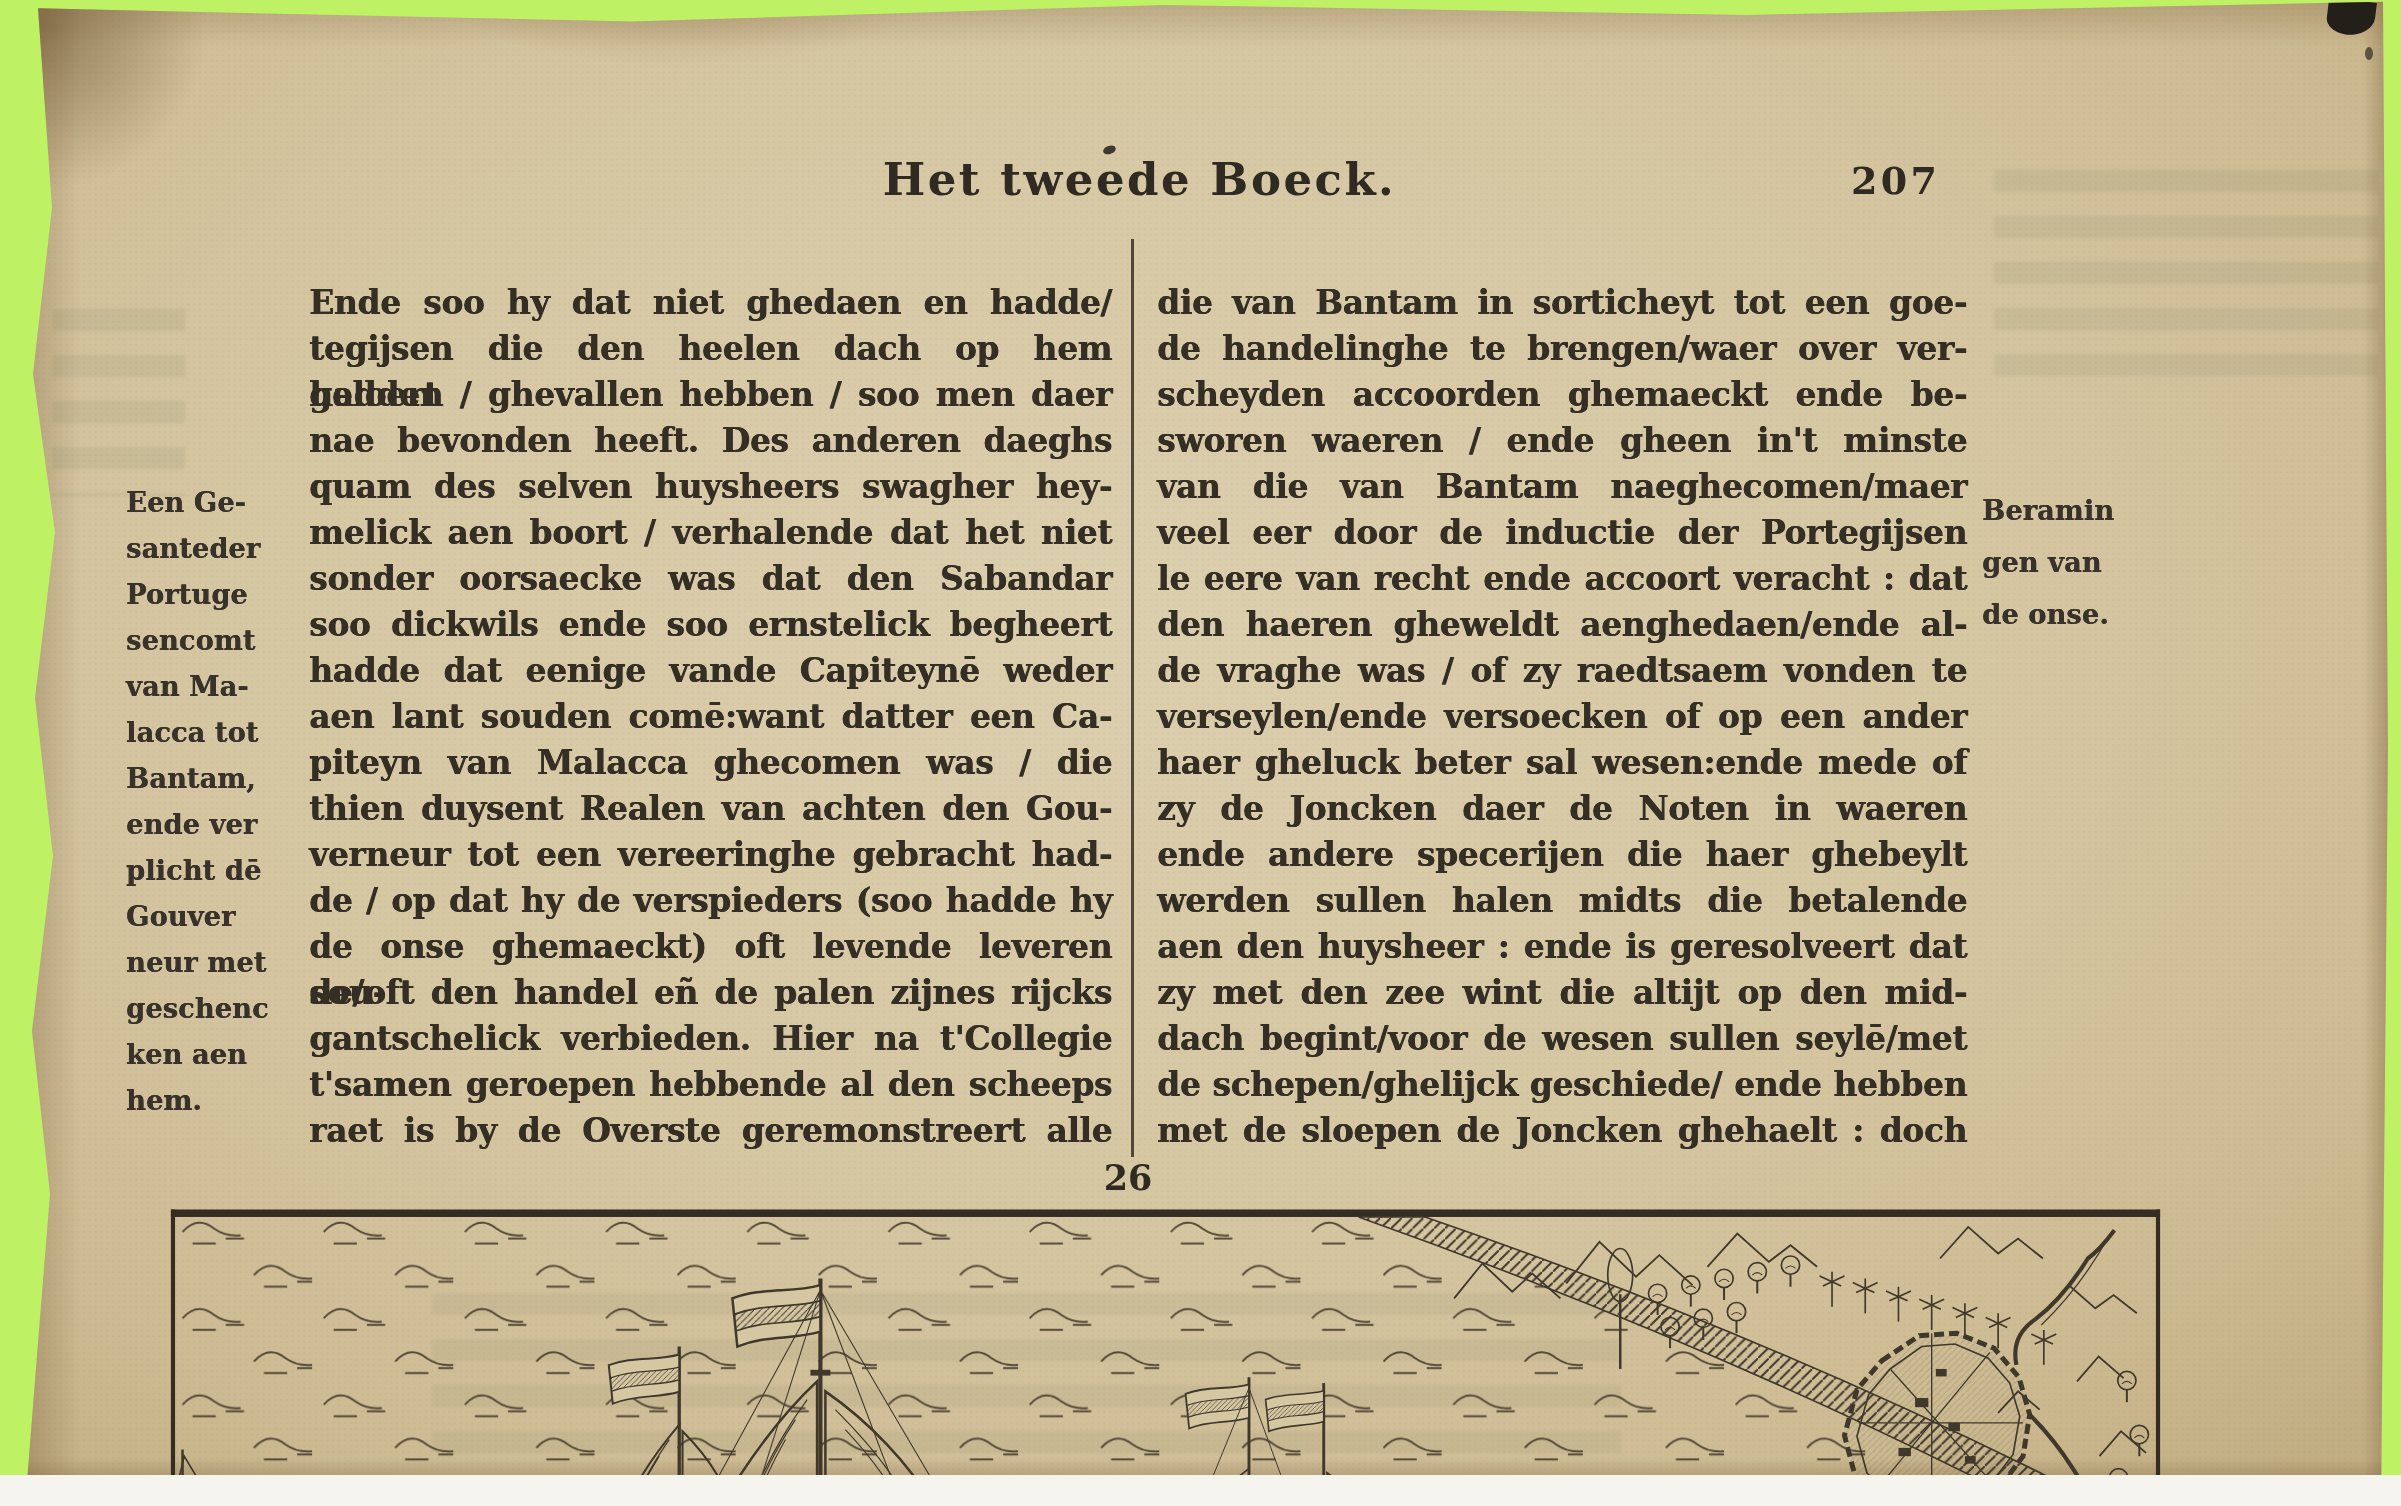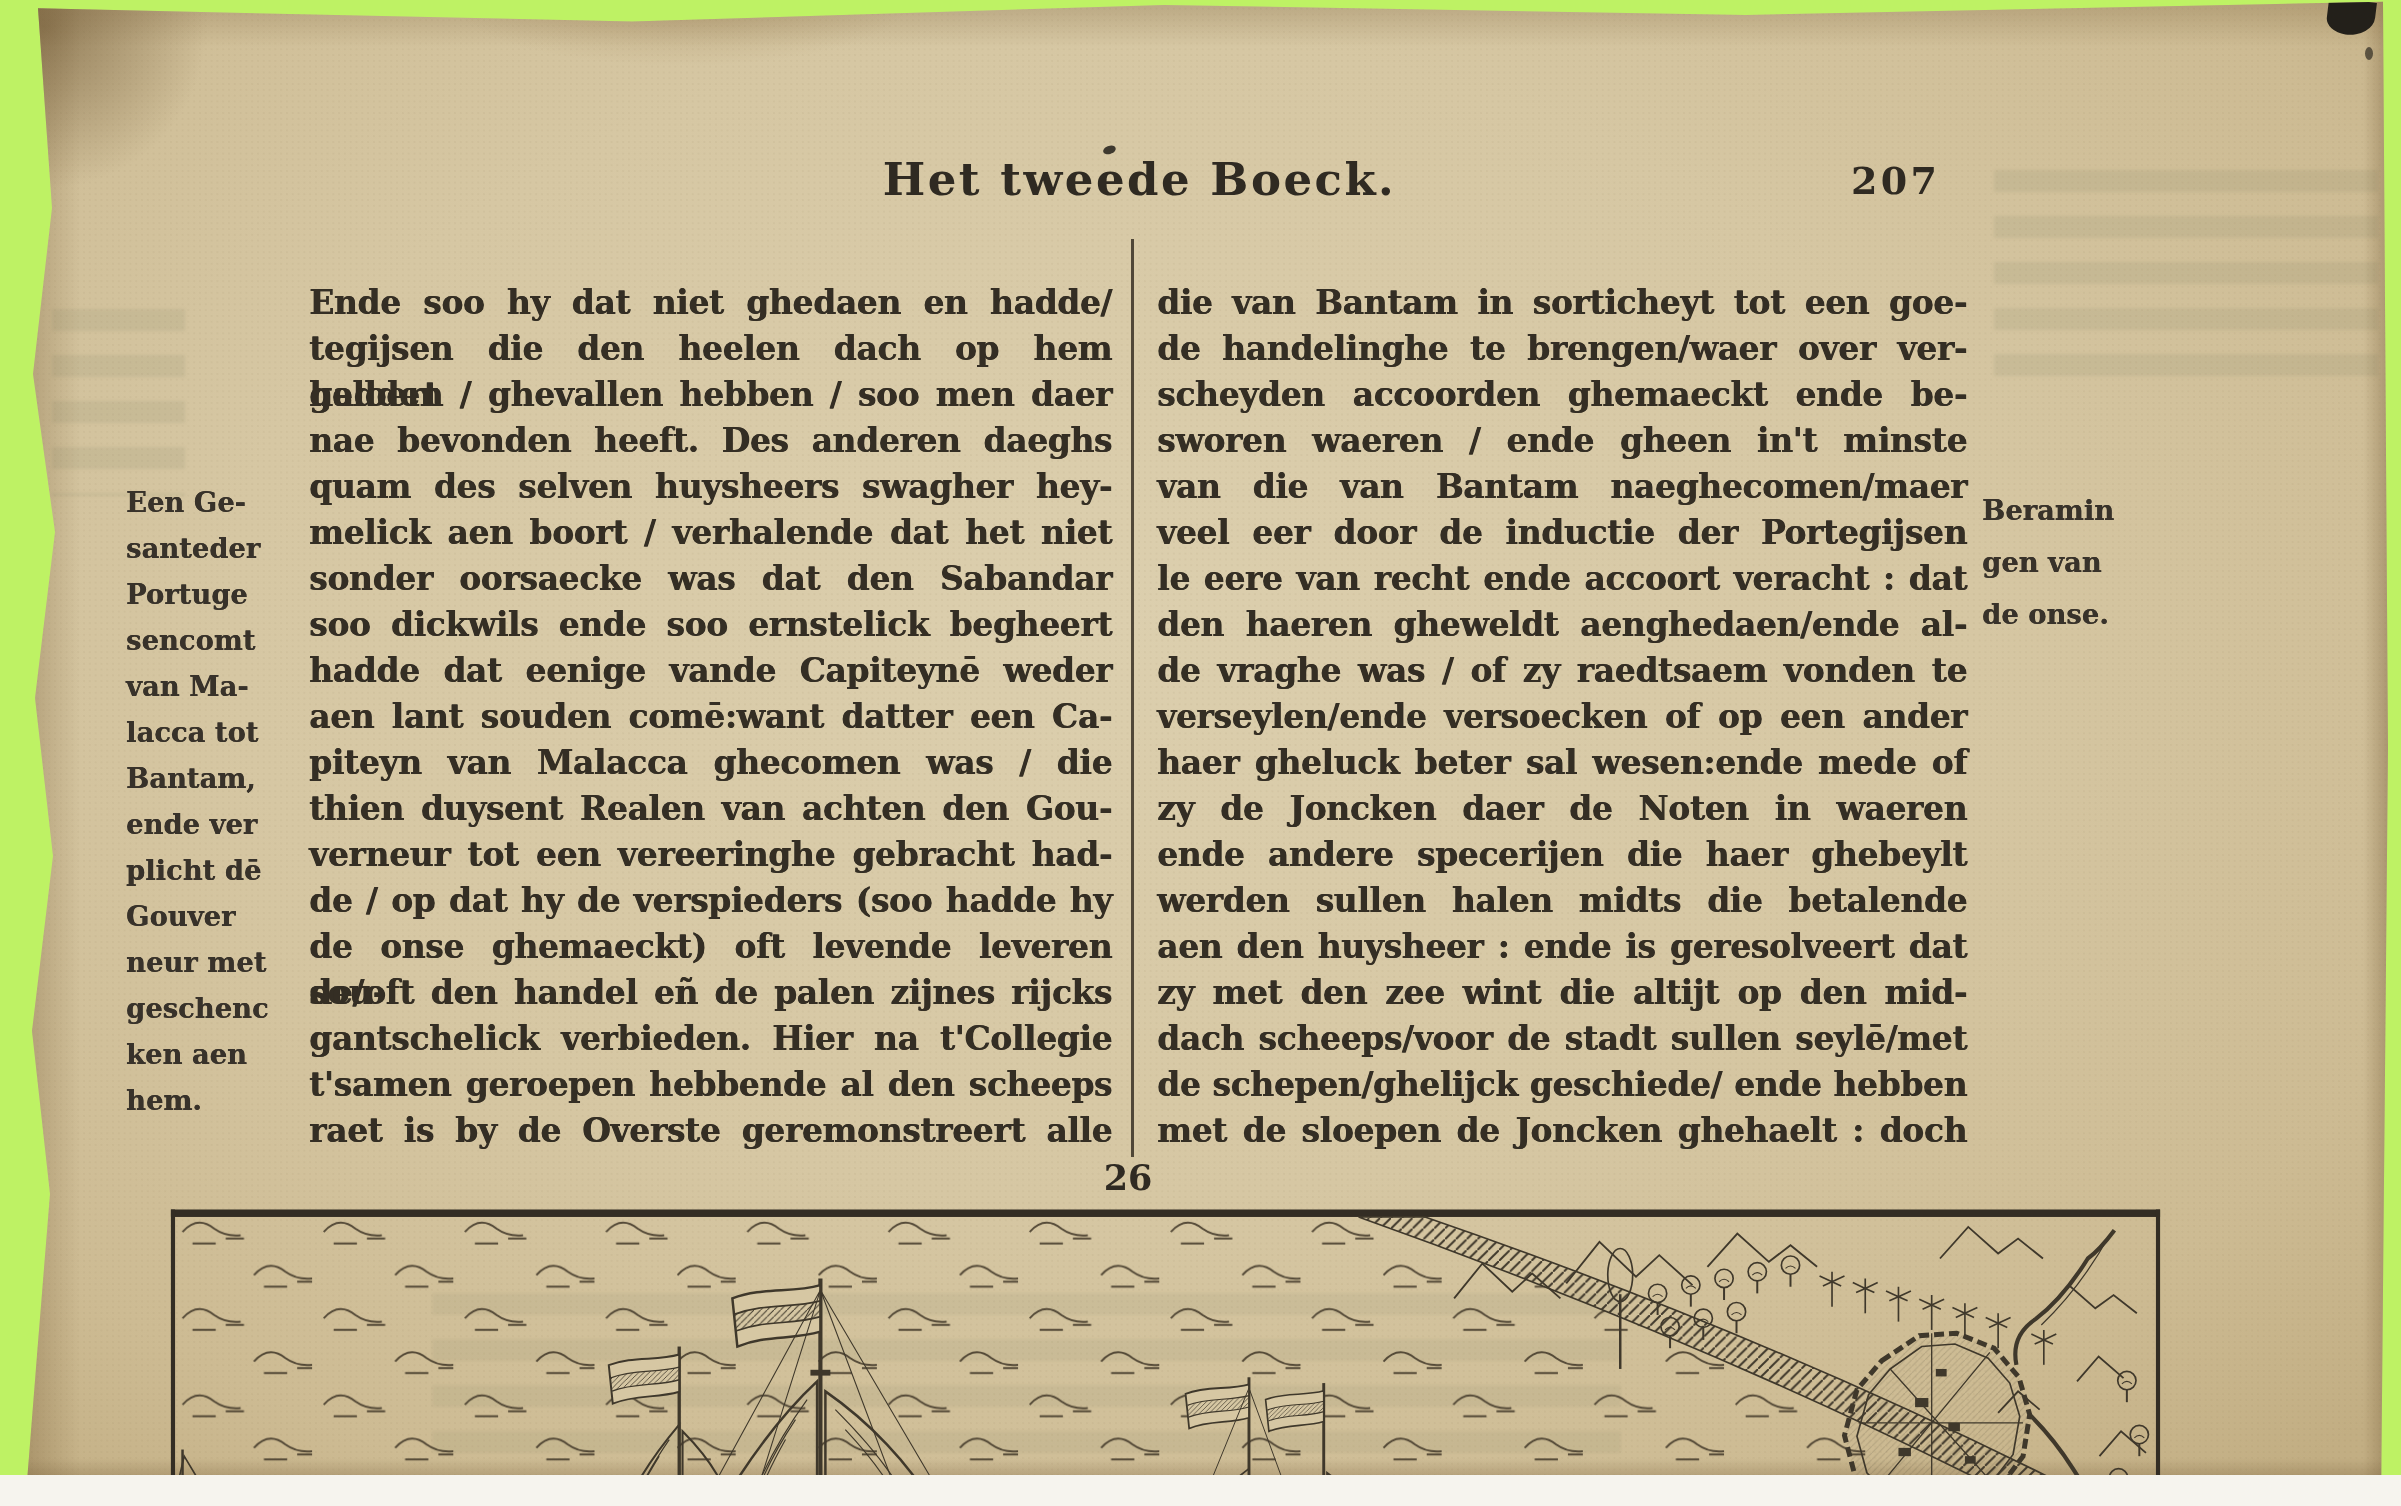--- a/index.html
+++ b/index.html
@@ -113,21 +113,21 @@
         <div class="bodyline">le eere van recht ende accoort veracht : dat</div>
         <div class="bodyline">den haeren gheweldt aenghedaen/ende al-</div>
         <div class="bodyline">de vraghe was / of zy raedtsaem vonden te</div>
         <div class="bodyline">verseylen/ende versoecken of op een ander</div>
         <div class="bodyline">haer gheluck beter sal wesen:ende mede of</div>
         <div class="bodyline">zy de Joncken daer de Noten in waeren</div>
         <div class="bodyline">ende andere specerijen die haer ghebeylt</div>
         <div class="bodyline">werden sullen halen midts die betalende</div>
         <div class="bodyline">aen den huysheer : ende is geresolveert dat</div>
         <div class="bodyline">zy met den zee wint die altijt op den mid-</div>
-        <div class="bodyline">dach scheeps/voor de stadt sullen seylē/met</div>
+        <div class="bodyline">dach begint/voor de wesen sullen seylē/met</div>
         <div class="bodyline">de schepen/ghelijck geschiede/ ende hebben</div>
         <div class="bodyline">met de sloepen de Joncken ghehaelt : doch</div>
       </div>
 
     <div class="mnote mnote-left">
         <div class="noteline">Een Ge-</div>
         <div class="noteline">santeder</div>
         <div class="noteline">Portuge</div>
         <div class="noteline">sencomt</div>
         <div class="noteline">van Ma-</div>

